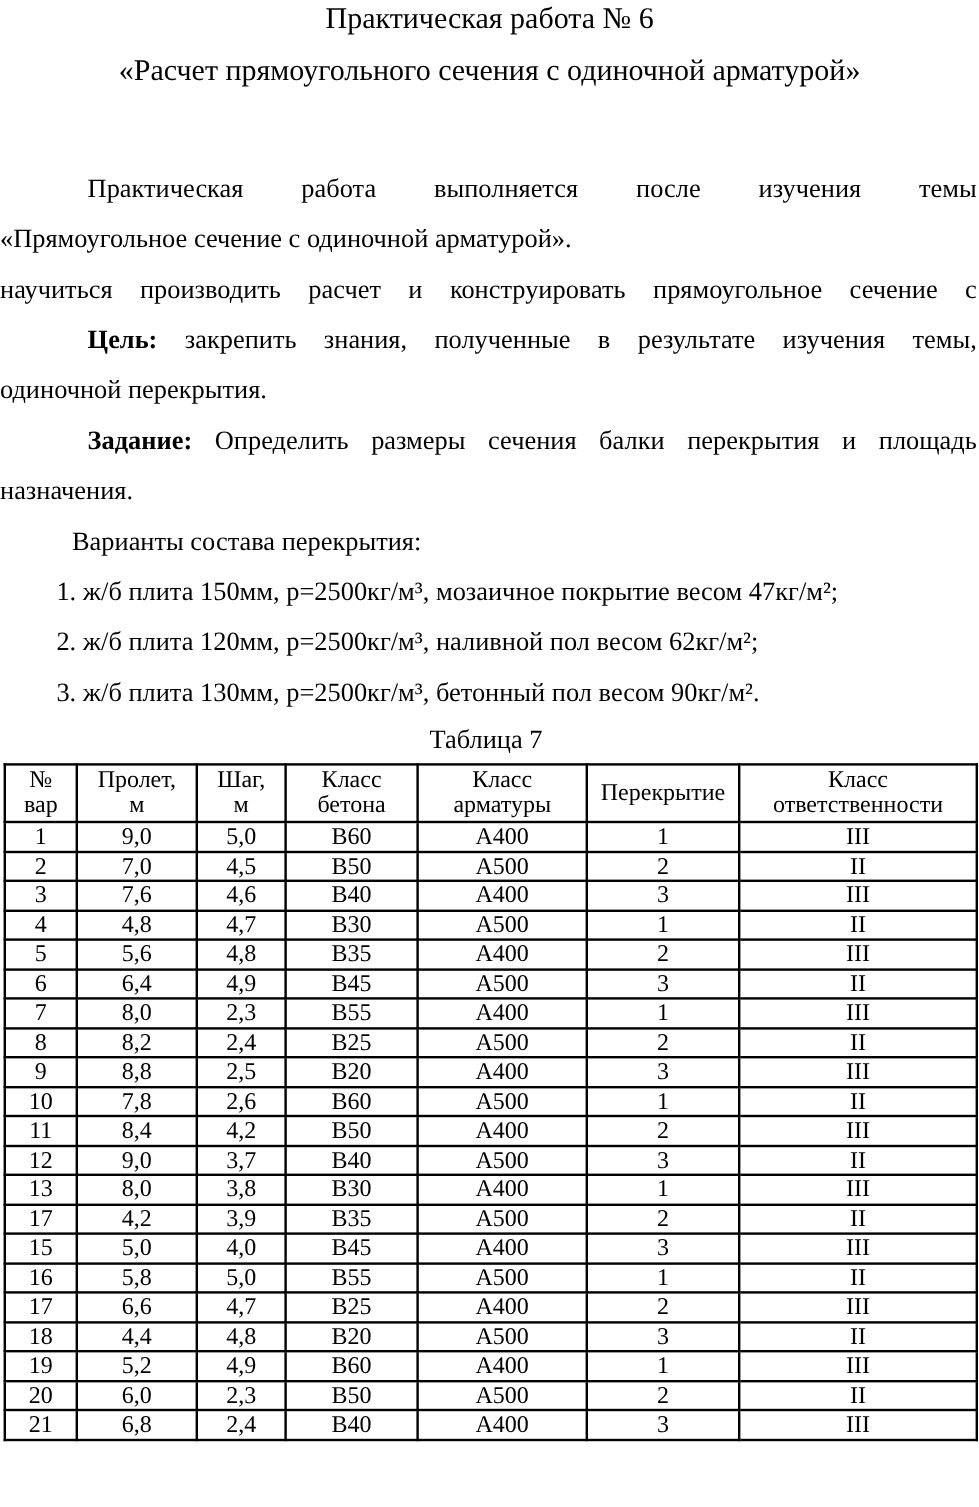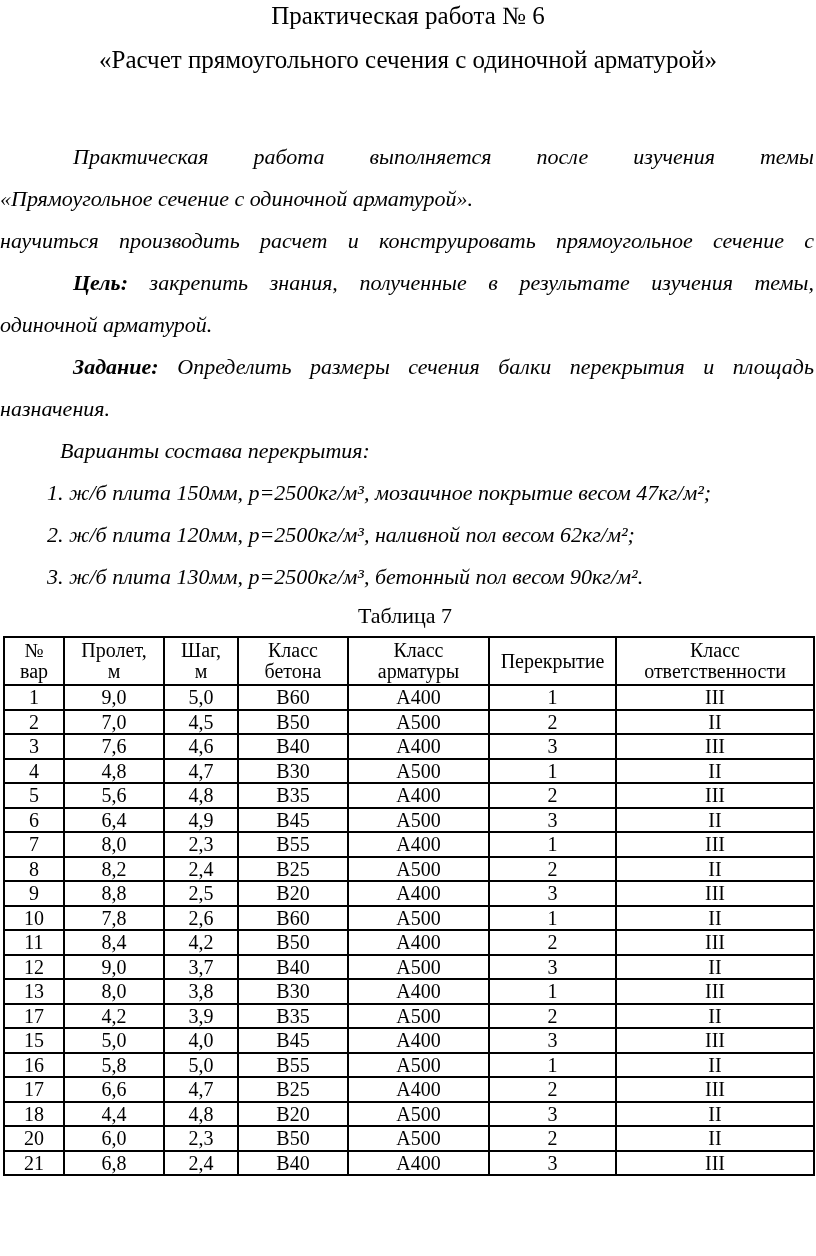--- a/index.html
+++ b/index.html
@@ -13,21 +13,21 @@
 
   
   .titles { margin-top: -6px; }
   .title-line {
     font-size: 25px; line-height: 44px;
     text-align: center; white-space: nowrap;
   }
 
   
   .bodyflow { margin-top: 54px; font-size: 22px; line-height: 42px; width: 814px; }
-  .ln { width: 814px; font-style: italic; }
+  .ln { width: 814px; }
   .j { text-align: justify; text-align-last: justify; }
   .indent   { text-indent: 73px; }
   .indent-sm{ text-indent: 60px; }
   .indent-xs{ text-indent: 47px; }
   .b { font-weight: bold; }
 
   
   .caption {
     font-size: 22px; line-height: 36px;
     text-align: center; padding-right: 4px; width: 810px;
@@ -56,21 +56,21 @@
     <div class="title-line">Практическая работа № 6</div>
     <div class="title-line">«Расчет прямоугольного сечения с одиночной арматурой»</div>
   </div>
 
   <div class="bodyflow">
     <div class="ln j indent">Практическая работа выполняется после изучения темы</div>
     <div class="ln">«Прямоугольное сечение с одиночной арматурой».</div>
 
     <div class="ln j">научиться производить расчет и конструировать прямоугольное сечение с</div>
     <div class="ln j indent"><span class="b">Цель:</span><span> закрепить знания, полученные в результате изучения темы,</span></div>
-    <div class="ln">одиночной арматурой.</div>
+    <div class="ln">одиночной перекрытия.</div>
 
     <div class="ln j indent"><span class="b">Задание:</span><span> Определить размеры сечения балки перекрытия и площадь</span></div>
     <div class="ln">назначения.</div>
 
     <div class="ln indent-sm">Варианты состава перекрытия:</div>
     <div class="ln indent-xs">1. ж/б плита 150мм, р=2500кг/м³, мозаичное покрытие весом 47кг/м²;</div>
     <div class="ln indent-xs">2. ж/б плита 120мм, р=2500кг/м³, наливной пол весом 62кг/м²;</div>
     <div class="ln indent-xs">3. ж/б плита 130мм, р=2500кг/м³, бетонный пол весом 90кг/м².</div>
   </div>
 
@@ -274,20 +274,29 @@
         <tr>
           <td>18</td>
           <td>4,4</td>
           <td>4,8</td>
           <td>В20</td>
           <td>А500</td>
           <td>3</td>
           <td>II</td>
         </tr>
         <tr>
+          <td>19</td>
+          <td>5,2</td>
+          <td>4,9</td>
+          <td>В60</td>
+          <td>А400</td>
+          <td>1</td>
+          <td>III</td>
+        </tr>
+        <tr>
           <td>20</td>
           <td>6,0</td>
           <td>2,3</td>
           <td>В50</td>
           <td>А500</td>
           <td>2</td>
           <td>II</td>
         </tr>
         <tr>
           <td>21</td>

